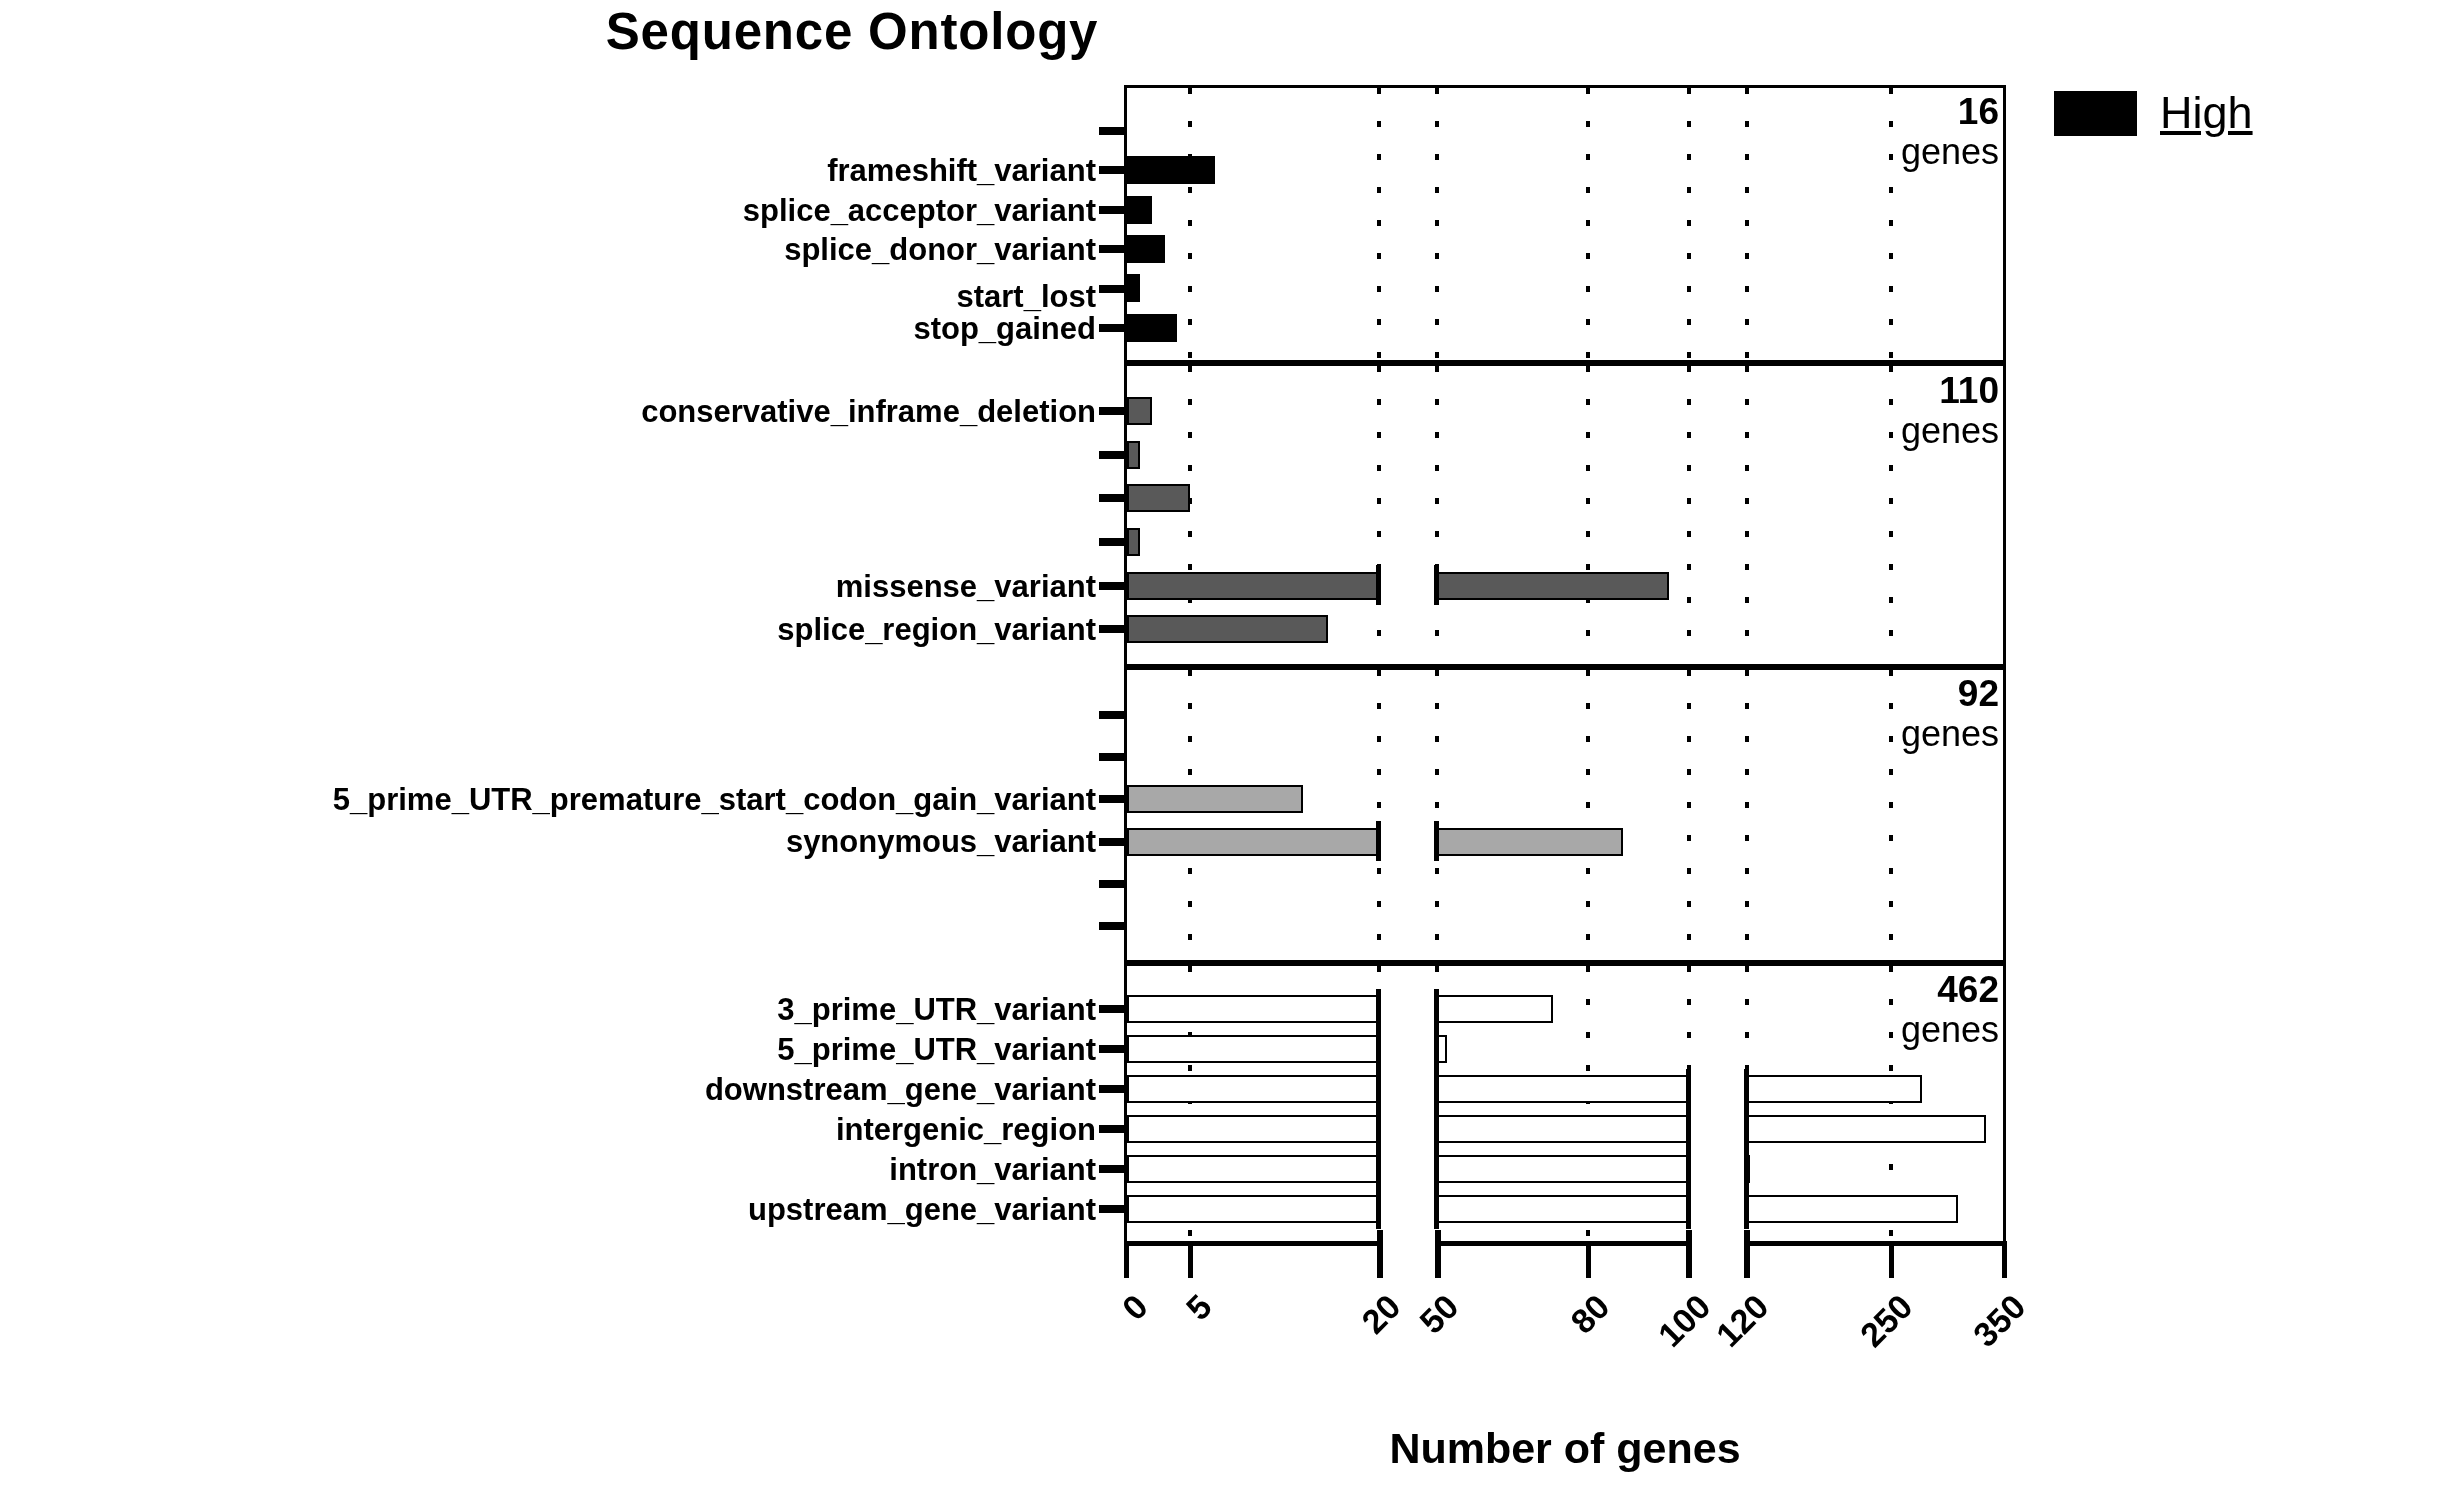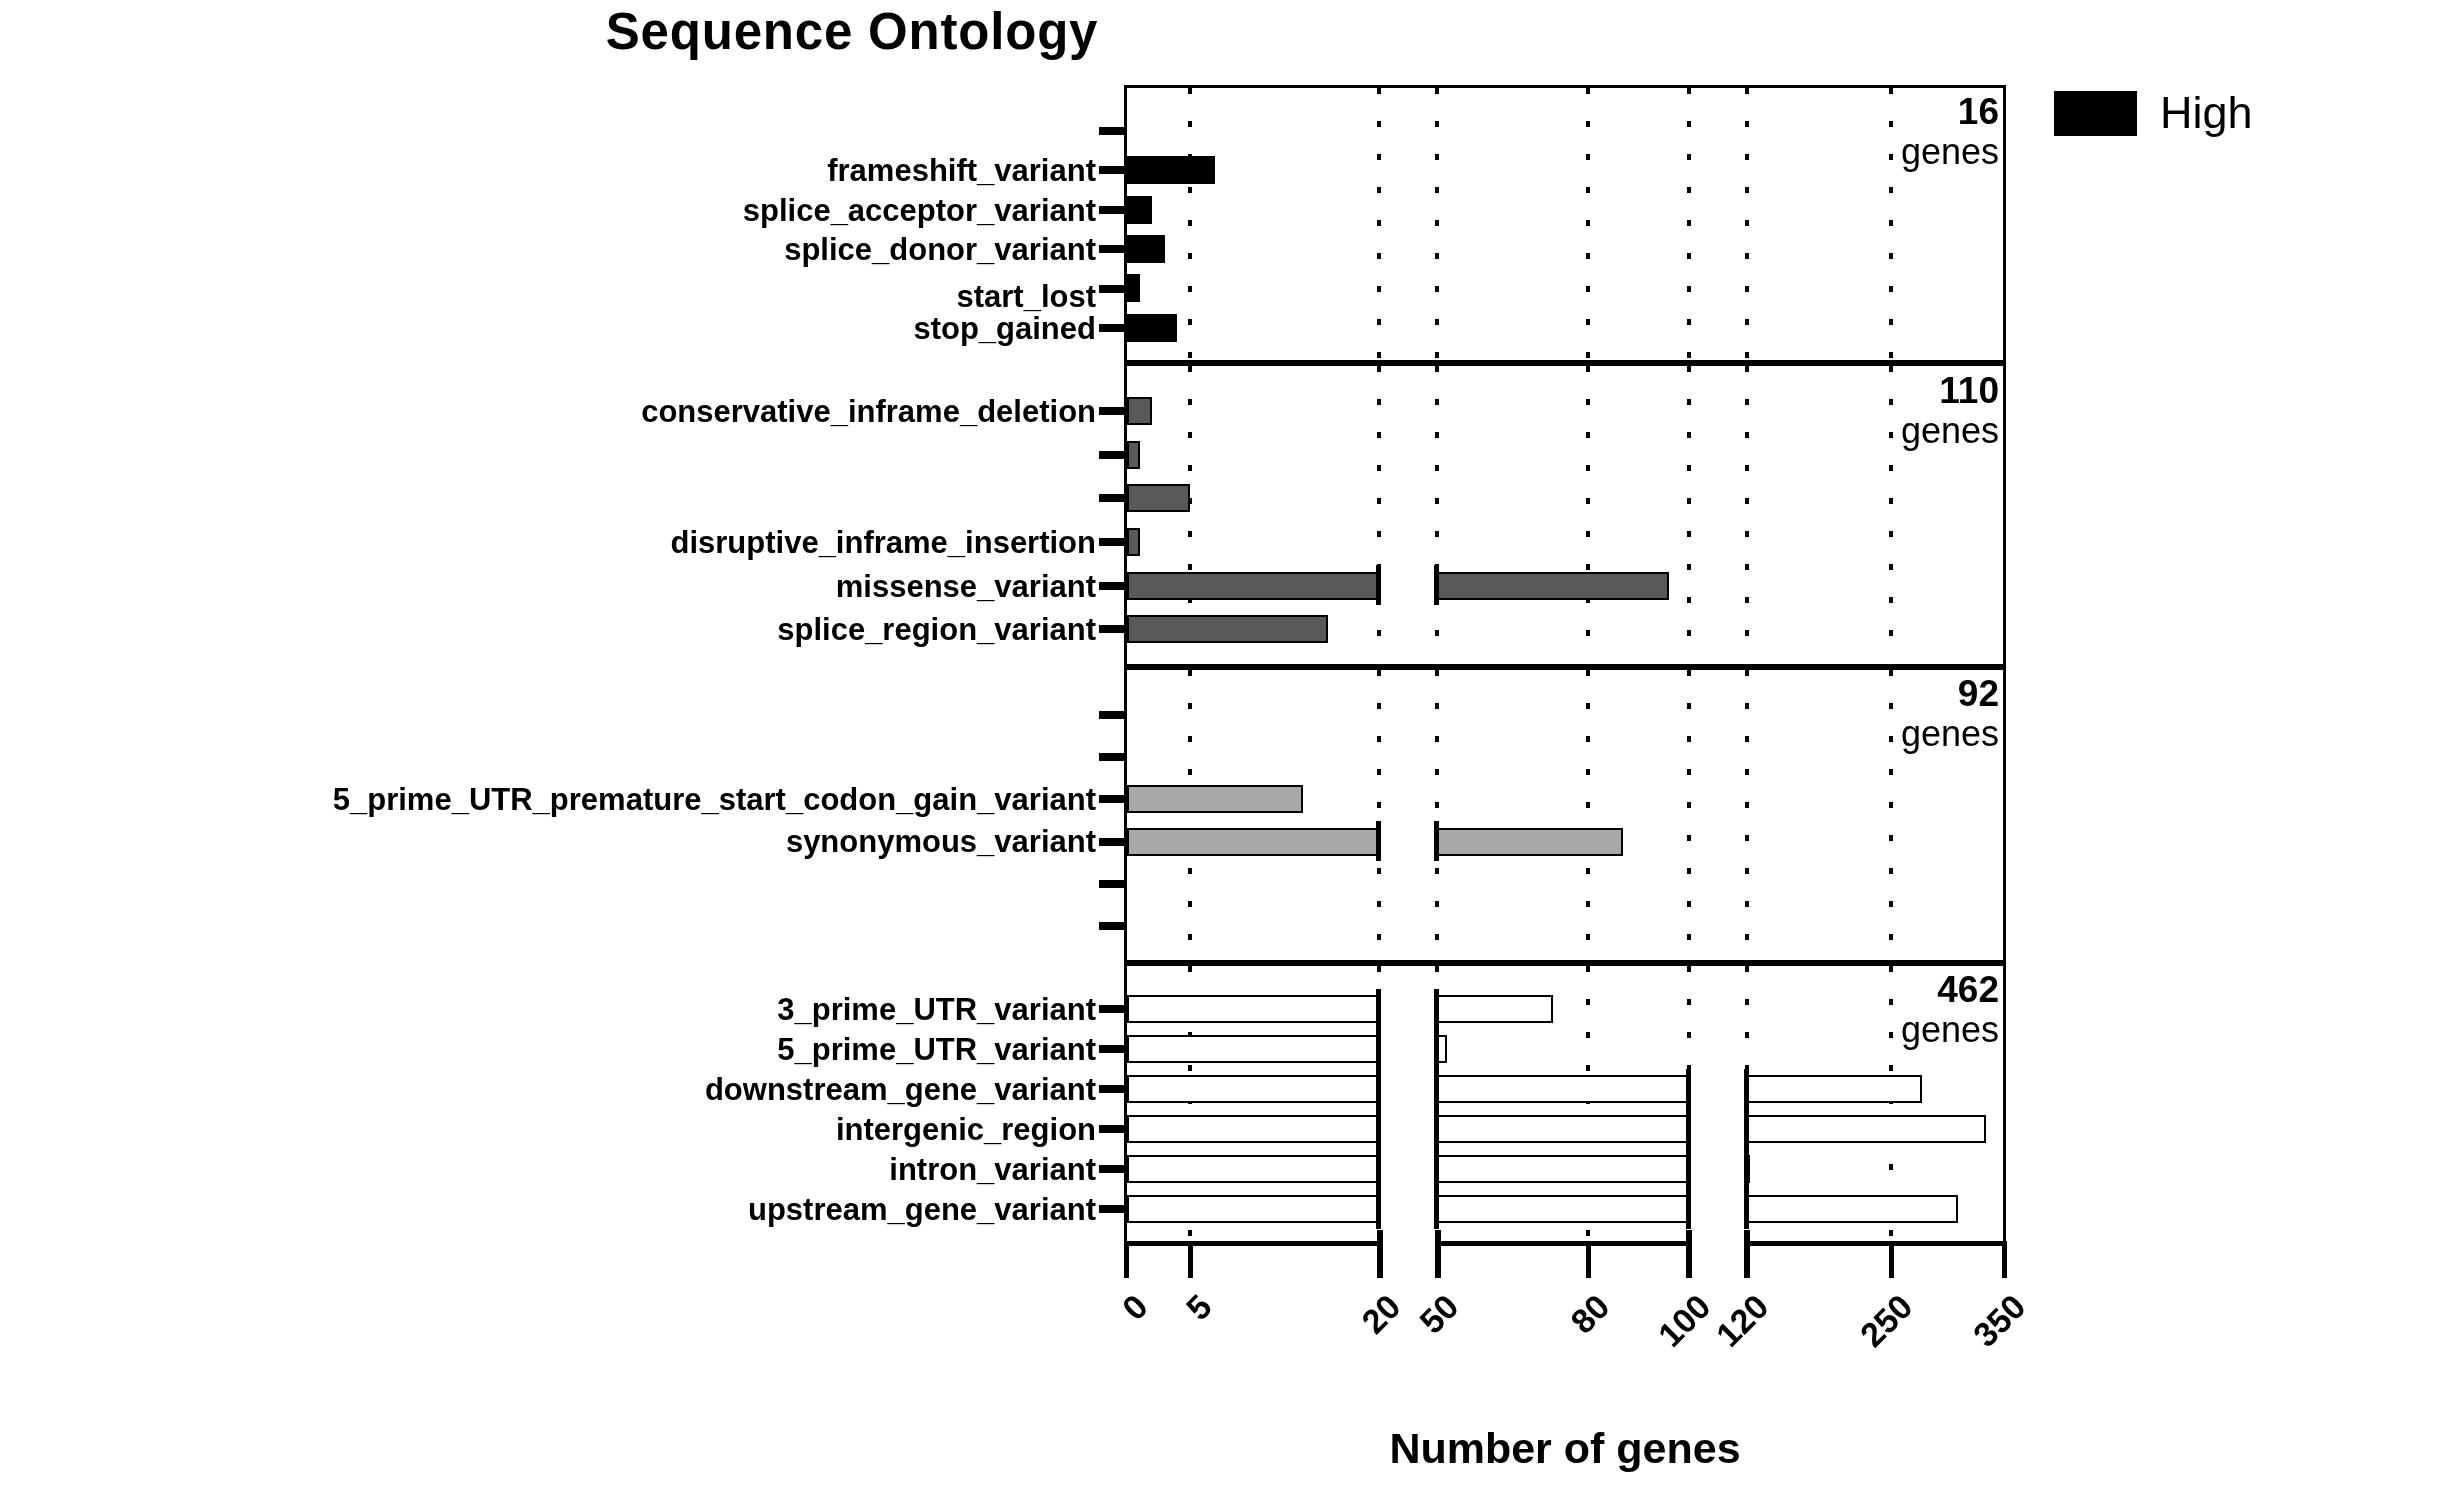--- a/index.html
+++ b/index.html
@@ -20,21 +20,21 @@
   .xtick-anchor{position:absolute;width:0;height:0;overflow:visible;z-index:2;}
   .xtick-anchor span{position:absolute;right:0;top:0;white-space:nowrap;font-size:34px;font-weight:bold;transform:rotate(-45deg);transform-origin:100% 0;}
   #x-axis-title{position:absolute;left:1124px;top:1424px;width:882px;text-align:center;font-size:43px;font-weight:bold;}
   .badge{position:absolute;right:439px;text-align:right;z-index:4;line-height:1.12;}
   .badge .num{font-size:37px;font-weight:bold;display:block;}
   .badge .word{font-size:36px;font-weight:normal;display:block;}
   .badge.b1{top:91px;} .badge.b2{top:370px;} .badge.b3{top:673px;} .badge.b4{top:969px;}
   #legend{position:absolute;left:2054px;top:87px;display:flex;flex-direction:column;gap:23px;}
   .leg-row{display:flex;align-items:center;}
   .leg-swatch{width:77px;height:39px;border:3.9px solid #000;box-sizing:content-box;flex:none;}
-  .leg-label{margin-left:23px;font-size:45px;}
+  .leg-label{margin-left:23px;font-size:45px;text-decoration:underline;}
 </style>
 </head>
 <body>
 
 <div id="chart-title">Sequence Ontology</div>
 
 <div id="plot">
     <div class="panel" style="top: 0px; height: 278px;">
       <div class="grid" style="left: 61px; height: 270px;"></div>
       <div class="grid" style="left: 250px; height: 270px;"></div>
@@ -78,21 +78,20 @@
       <div class="bar" style="left: 0px; width: 12.6px; top: 162px; background: rgb(89, 89, 89);"></div>
       <div class="stub" style="top: 216px;"></div>
       <div class="bar" style="left: 0px; width: 252px; top: 206px; background: rgb(89, 89, 89);"></div>
       <div class="cap" style="left: 249px; top: 199px; height: 40px;"></div>
       <div class="bar" style="left: 310px; width: 232px; top: 206px; background: rgb(89, 89, 89);"></div>
       <div class="cap" style="left: 307px; top: 199px; height: 40px;"></div>
       <div class="stub" style="top: 259px;"></div>
       <div class="bar" style="left: 0px; width: 201px; top: 249px; background: rgb(89, 89, 89);"></div>
     </div>
     <div class="ylab" style="top: 327px;">conservative_inframe_deletion</div>
-    <div class="ylab" style="top: 458px;">disruptive_inframe_insertion</div>
     <div class="ylab" style="top: 502px;">missense_variant</div>
     <div class="ylab" style="top: 545px;">splice_region_variant</div>
     <div class="panel" style="top: 582px; height: 296px;">
       <div class="grid" style="left: 61px; height: 288px;"></div>
       <div class="grid" style="left: 250px; height: 288px;"></div>
       <div class="grid" style="left: 308px; height: 288px;"></div>
       <div class="grid" style="left: 459px; height: 288px;"></div>
       <div class="grid" style="left: 560px; height: 288px;"></div>
       <div class="grid" style="left: 618px; height: 288px;"></div>
       <div class="grid" style="left: 762px; height: 288px;"></div>

